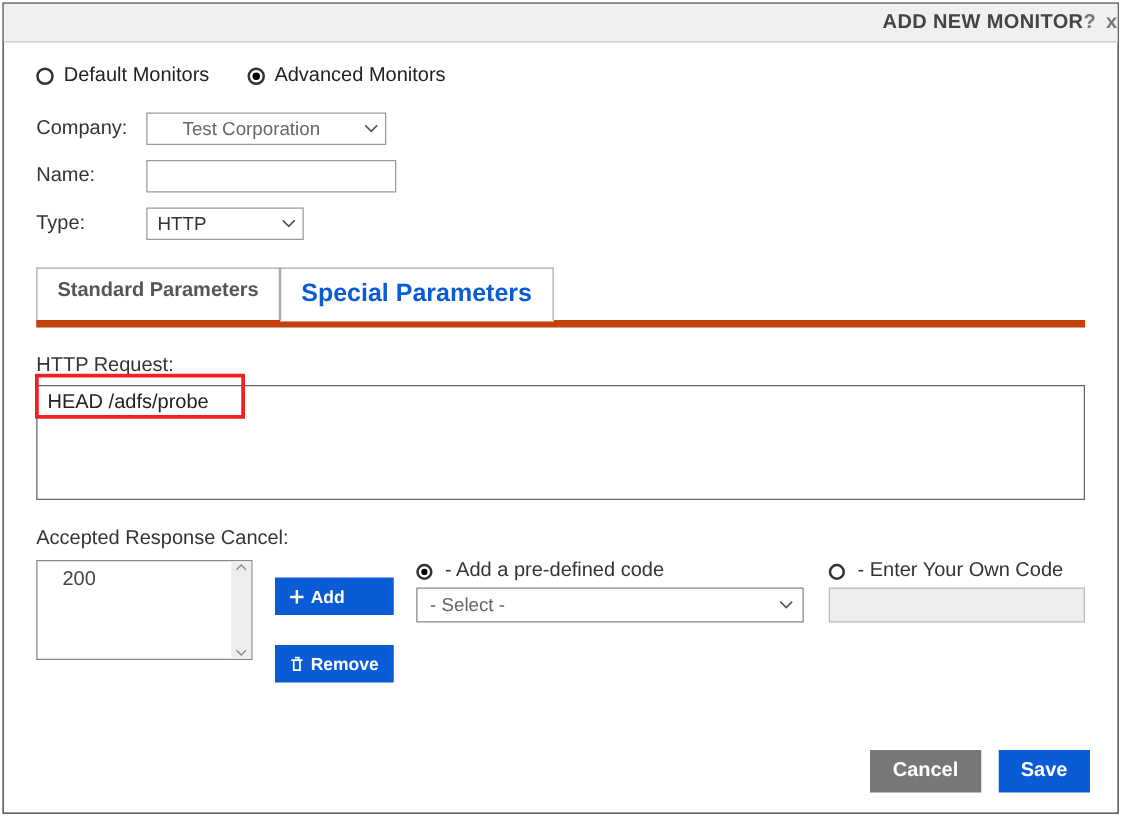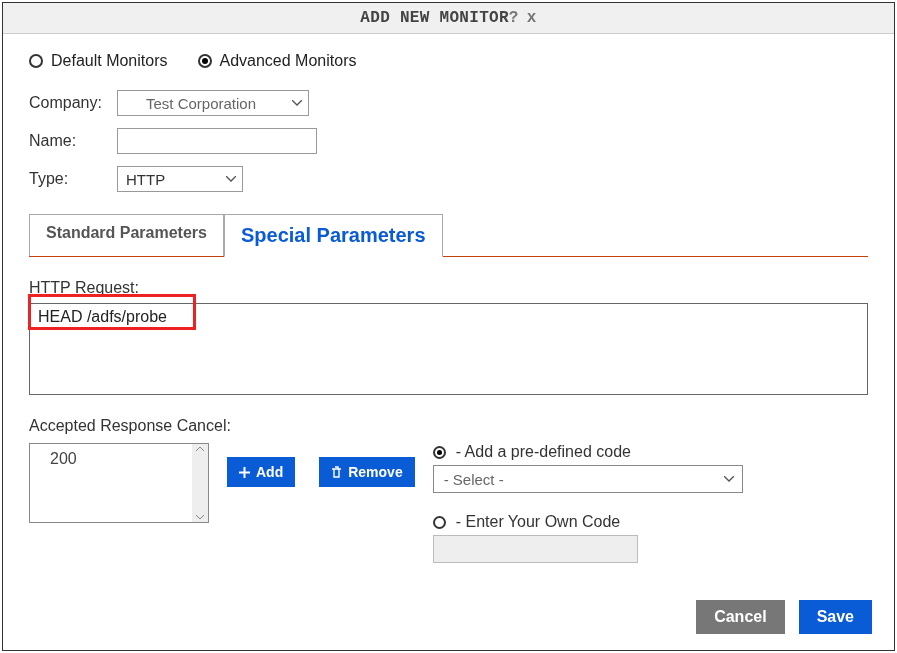--- a/index.html
+++ b/index.html
@@ -15,27 +15,26 @@
       width: 893px;
       height: 649px;
       position: relative;
       background: #fff;
     }
     .titlebar {
       background: #f0f0f0;
       border-bottom: 1px solid #ccc;
       padding: 6px 0;
       display: flex;
-      justify-content: center;
+      justify-content: flex-end;
       align-items: center;
       font-weight: 600;
       color: #444;
       letter-spacing: 0.3px;
       font-size: 16px;
-      font-family: Liberation Mono, monospace;
     }
     .titlebar-right { display: flex; gap: 8px; align-items: center; color: #666; }
     .title-icon { color: #777; font-weight: 700; cursor: pointer; }
     .content { padding: 18px 26px 0 26px; }
     .radios { display: flex; gap: 30px; align-items: center; margin-bottom: 20px; color: #222; font-size: 16px; }
     .radio-wrap { display: inline-flex; align-items: center; gap: 8px; }
     .radio-circle {
       width: 14px; height: 14px; border: 2px solid #333; border-radius: 50%;
       display: inline-flex; align-items: center; justify-content: center;
       background: #fff;
@@ -53,21 +52,21 @@
       position: relative; display: inline-flex; align-items: center;
     }
     .select { cursor: pointer; }
     .select .caret {
       position: absolute; right: 6px; top: 50%; transform: translateY(-50%);
       color: #555; pointer-events: none;
     }
     .text-input { width: 200px; padding: 0 6px; }
     .company-select { width: 192px; padding-left: 28px; }
     .type-select { width: 126px; color: #333; }
-    .tabstrip { display: flex; border-bottom: 1px solid #c2410c; margin-top: 22px; }
+    .tabstrip { display: flex; border-bottom: 6px solid #c2410c; margin-top: 22px; }
     .tab-inactive {
       border: 1px solid #aaa; border-bottom: none;
       padding: 9px 16px; font-weight: 700; font-size: 16px; color: #555;
       background: #fff; cursor: pointer;
     }
     .tab-active {
       border: 1px solid #aaa; border-bottom: 1px solid #fff;
       padding: 9px 16px; font-weight: 700; font-size: 20px; color: #0a5bd6;
       background: #fff; cursor: pointer; margin-bottom: -1px;
     }
@@ -95,22 +94,22 @@
       position: absolute; right: 0; top: 0; bottom: 0; width: 16px;
       background: #eee; display: flex; flex-direction: column; justify-content: space-between;
       align-items: center; color: #888; font-size: 10px; padding: 2px 0;
     }
     .btn {
       background: #0a5bd6; color: #fff; border: none; padding: 7px 12px;
       font-size: 14px; font-weight: 600; cursor: pointer; display: inline-flex;
       align-items: center; gap: 6px;
     }
     .btn.secondary { background: #777; }
-    .addremove-col { display: flex; flex-direction: row; gap: 24px; padding-top: 14px; }
-    .right-col { display: flex; flex-direction: column; gap: 20px; padding-top: 0; justify-content: center; }
+    .addremove-col { display: flex; flex-direction: column; gap: 24px; padding-top: 14px; }
+    .right-col { display: flex; gap: 20px; padding-top: 0; justify-content: center; }
     .inline-opt { display: flex; align-items: center; gap: 10px; font-size: 16px; color: #333; }
     .sel-wide {
       width: 310px; height: 28px; border: 1px solid #888;
       display: inline-flex; align-items: center; padding: 0 26px 0 10px;
       color: #666; font-size: 15px; position: relative; cursor: pointer;
       margin-top: 4px;
     }
     .sel-wide .caret { position: absolute; right: 8px; top: 50%; transform: translateY(-50%); color: #555; }
     .own-code-input {
       width: 205px; height: 28px; border: 1px solid #bbb; background: #eee;

